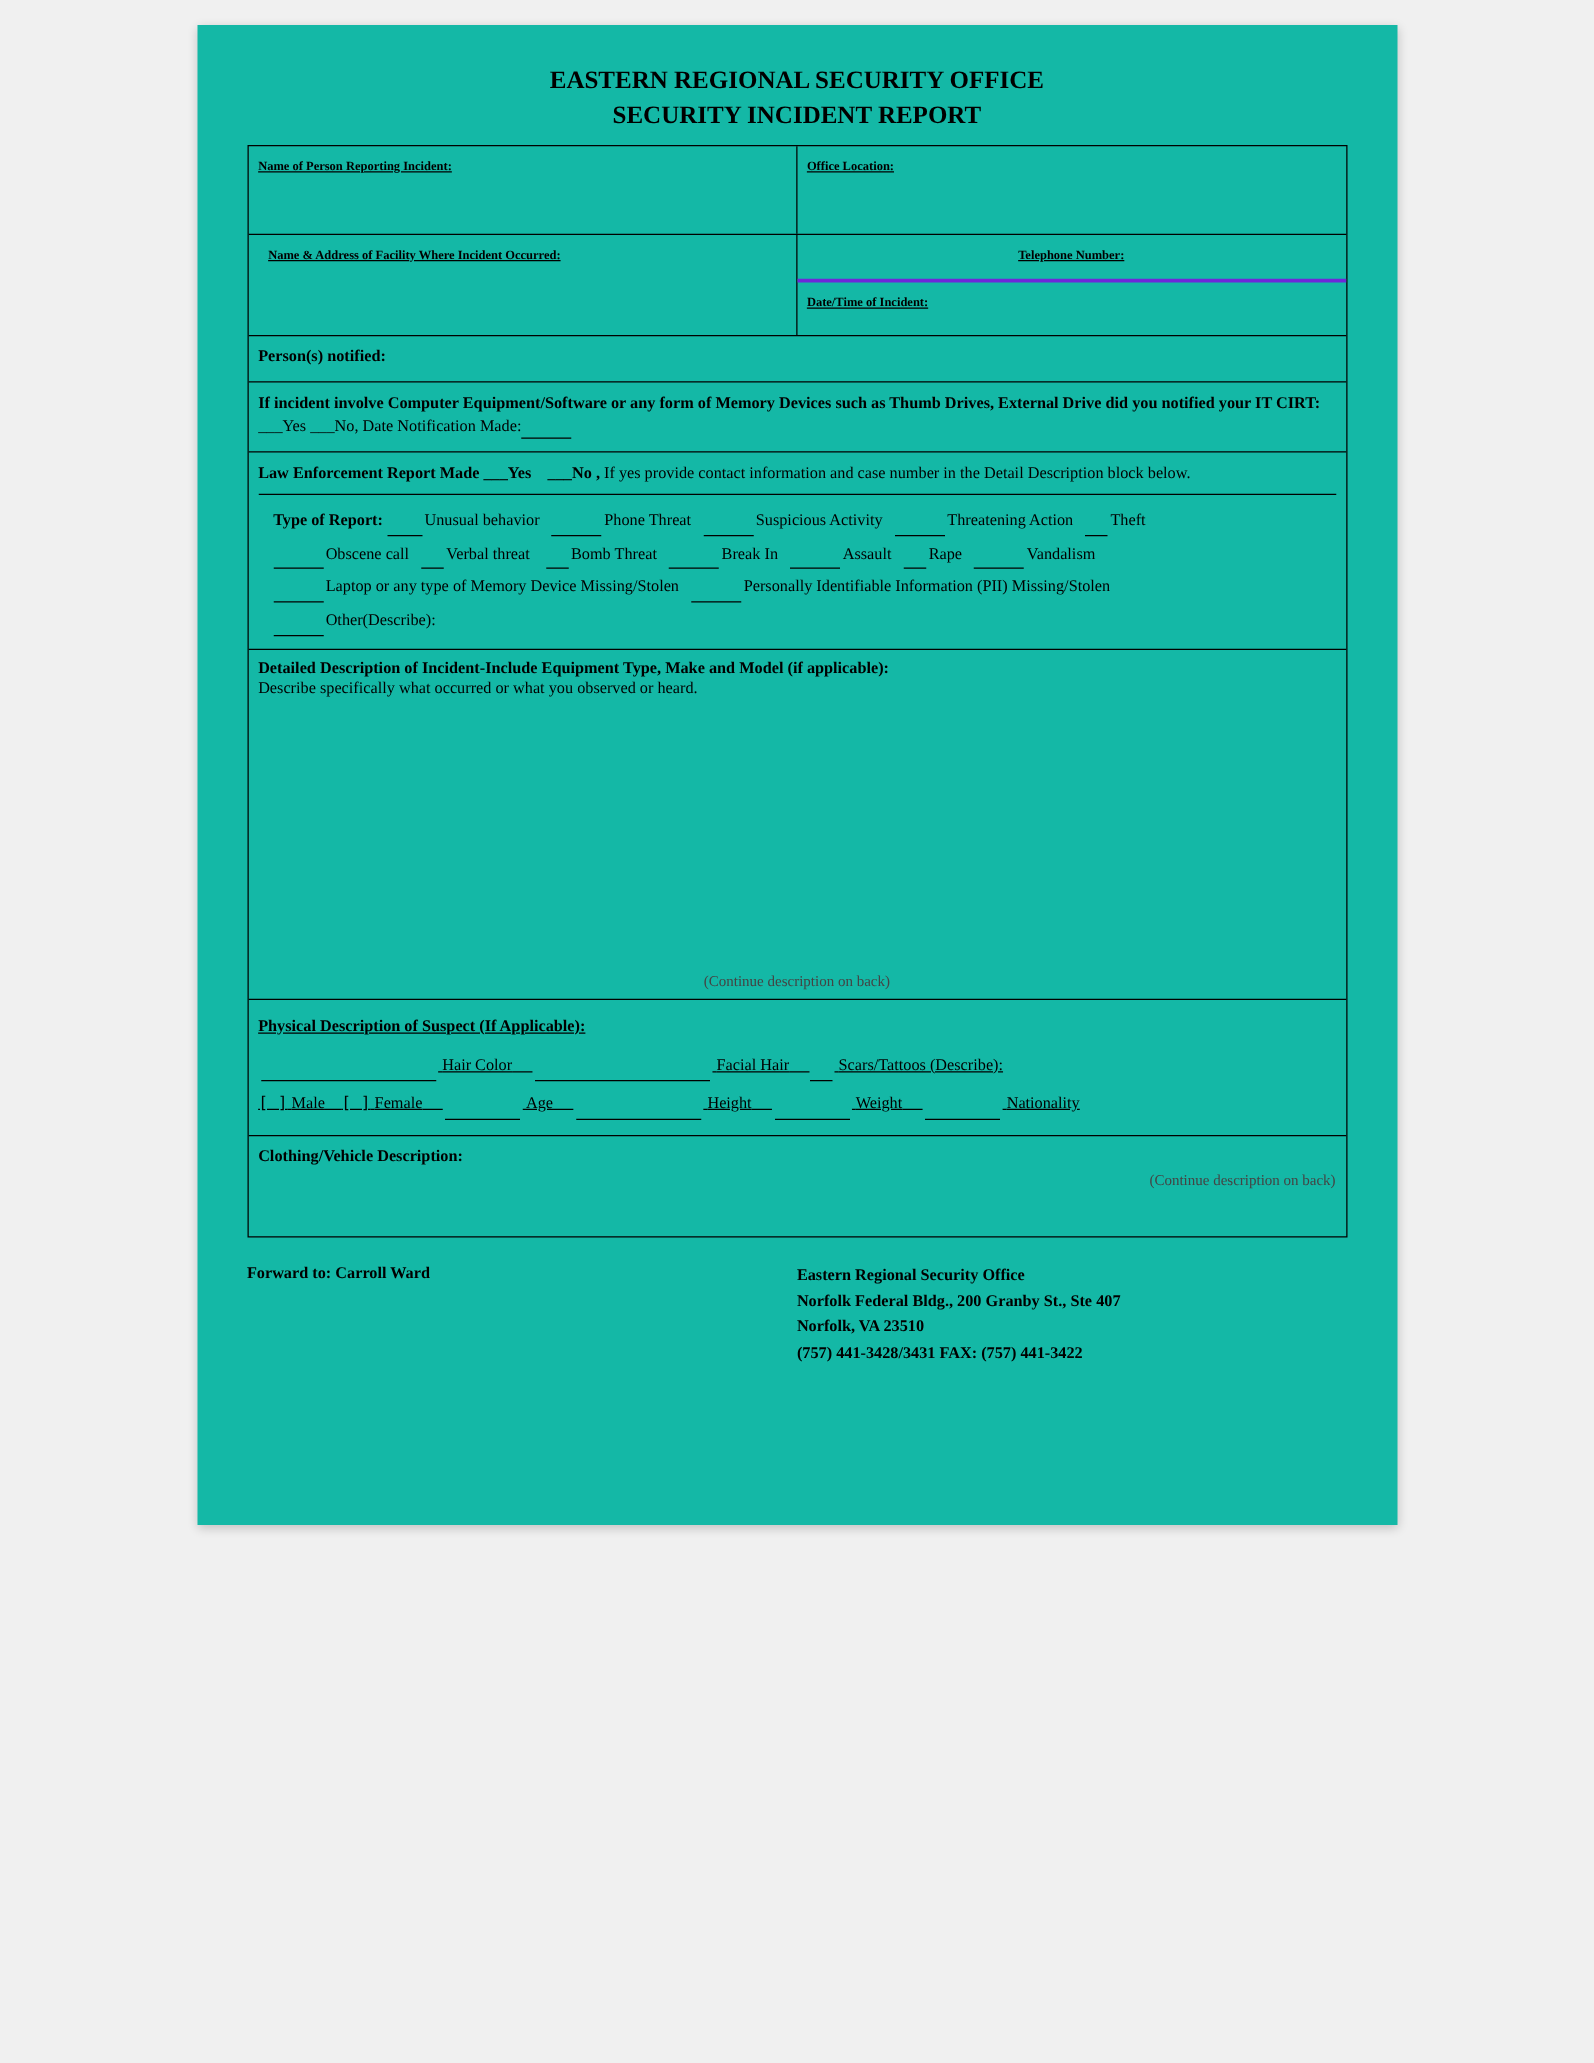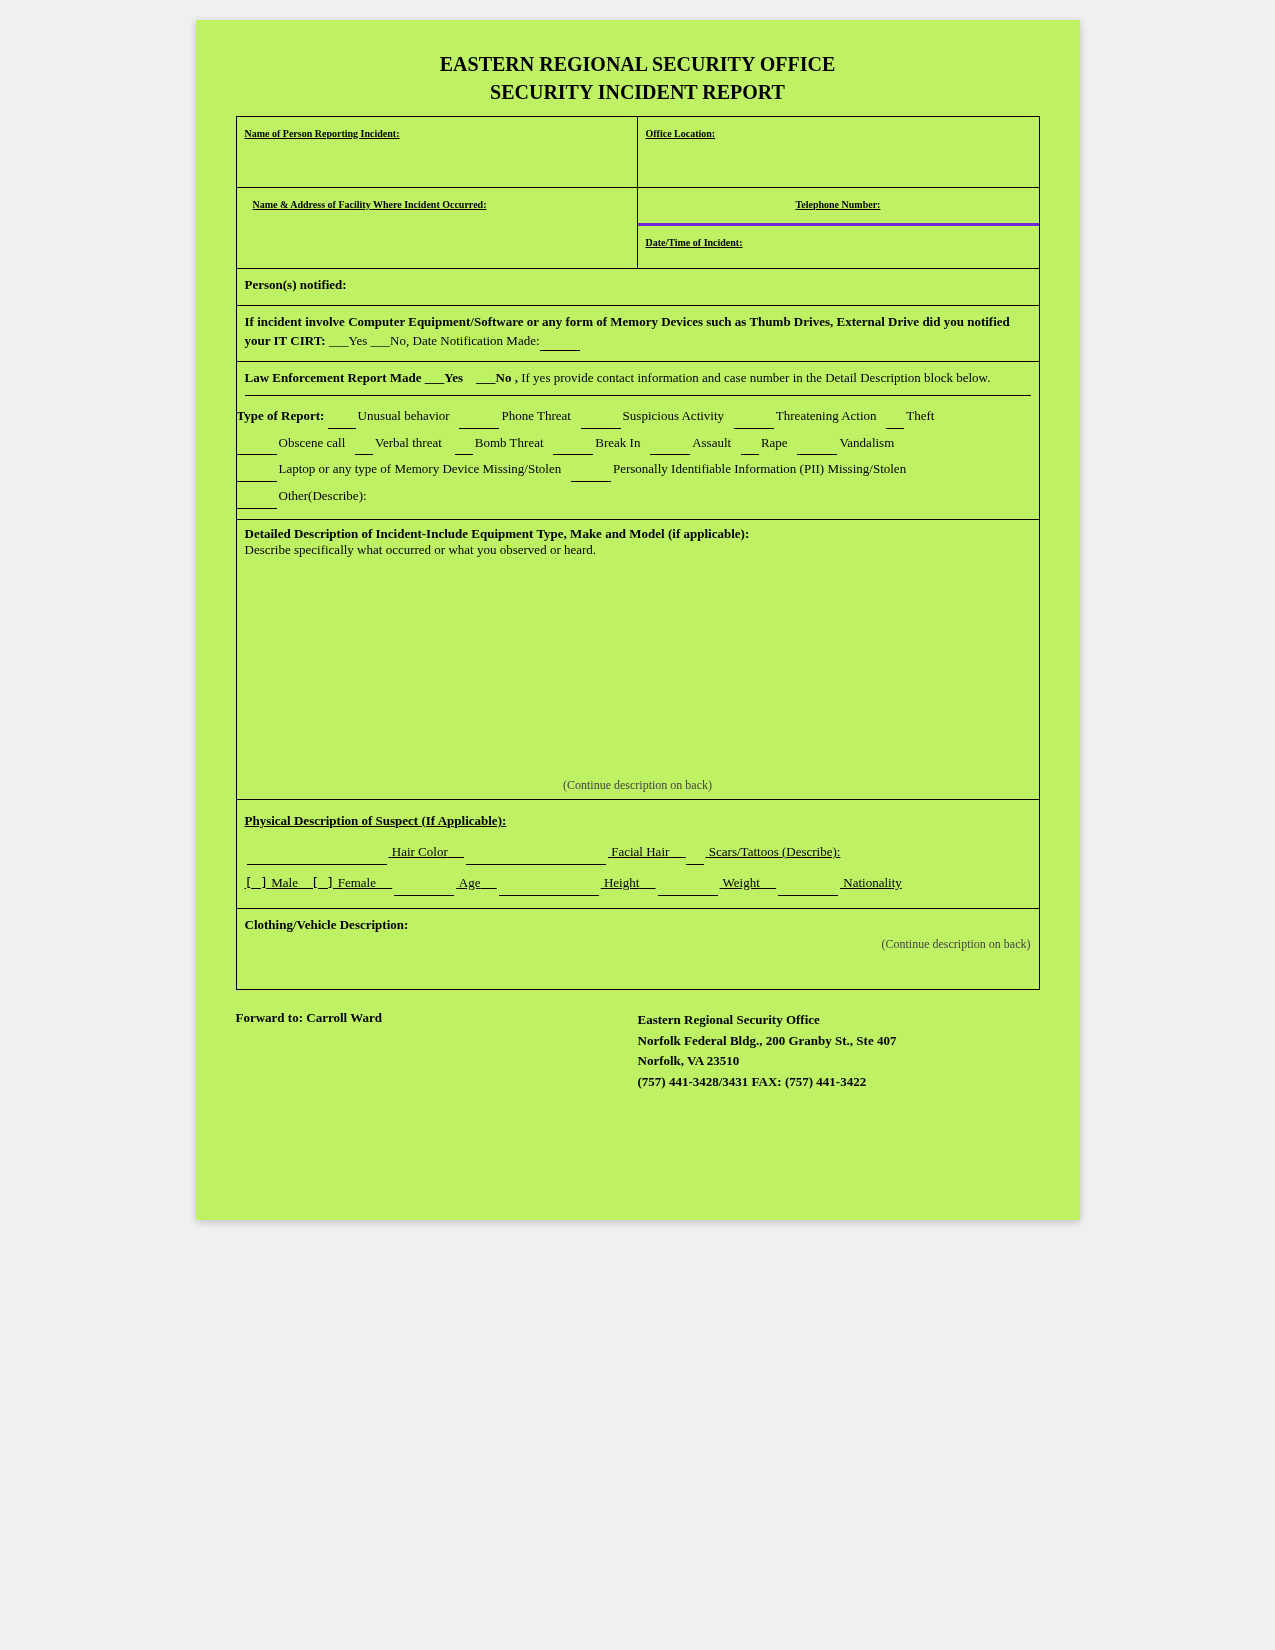--- a/index.html
+++ b/index.html
@@ -9,23 +9,23 @@
     }
     body {
       background: #f0f0f0;
       display: flex;
       justify-content: center;
       align-items: flex-start;
       padding: 20px;
       font-family: 'Times New Roman', Times, serif;
     }
     .page {
-      width: 884px;
+      width: 960px;
       min-height: 1200px;
-      background: #bef264;
+      background: #14b8a6;
       padding: 30px 40px 30px 40px;
       box-shadow: 0 2px 8px rgba(0,0,0,0.2);
     }
     .title-section {
       text-align: center;
       margin-bottom: 10px;
     }
     .title-section h1 {
       font-size: 20px;
       font-weight: bold;
@@ -85,21 +85,21 @@
     }
     .section p {
       margin-bottom: 4px;
       line-height: 1.5;
     }
     .section p.bold {
       font-weight: bold;
     }
     
     .type-section {
-      padding: 8px 0;
+      padding: 8px 20px;
       border-bottom: 1.5px solid #000;
       font-size: 13px;
     }
     .type-row {
       line-height: 1.9;
       margin-bottom: 2px;
     }
     .blank {
       display: inline-block;
       width: 28px;

